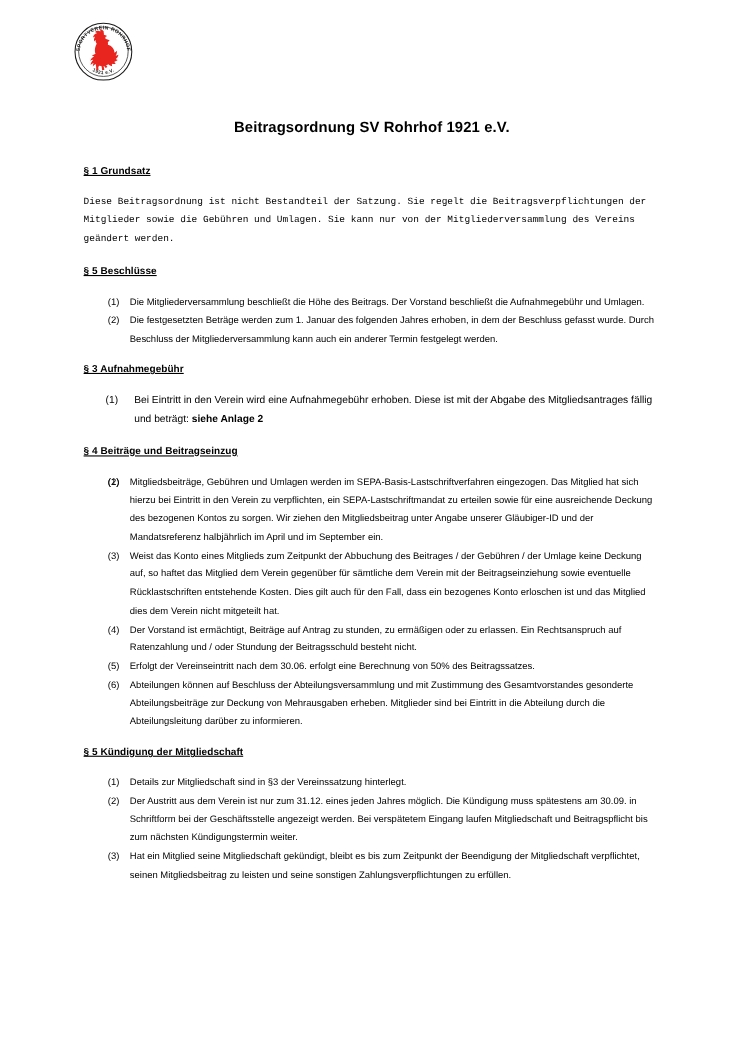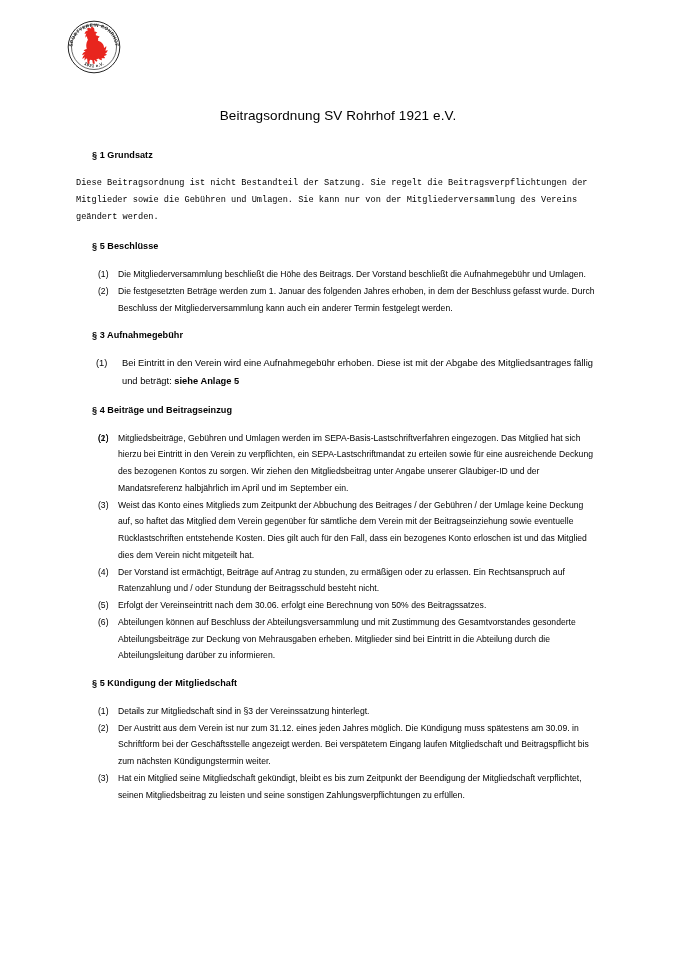--- a/index.html
+++ b/index.html
@@ -38,33 +38,34 @@
   
   .content {
     position: absolute;
     left: 76px;
     top: 108px;
     width: 524px;
   }
 
   .doc-title {
     font-size: 13.5px;
-    font-weight: normal;
+    font-weight: bold;
     text-align: center;
     letter-spacing: 0.1px;
     margin: 0 0 26px 0;
     line-height: 1.2;
   }
 
   .sec-heading {
     font-size: 9.1px;
     font-weight: bold;
-    margin: 0 0 13px 16px;
+    margin: 0 0 13px 0;
     line-height: 1.3;
     letter-spacing: 0.05px;
+    text-decoration: underline;
   }
 
   .para {
     font-size: 8.6px;
     line-height: 1.95;
     margin: 0 0 16px 0;
     text-align: left;
     letter-spacing: 0.01px;
     font-family: Liberation Mono, monospace;
   }
@@ -136,21 +137,21 @@
     <div id="sections">
         <div class="sec-heading">§ 1 Grundsatz</div>
         <p class="para">Diese Beitragsordnung ist nicht Bestandteil der Satzung. Sie regelt die Beitragsverpflichtungen der Mitglieder sowie die Gebühren und Umlagen. Sie kann nur von der Mitgliederversammlung des Vereins geändert werden.</p>
         <div class="sec-heading">§ 5 Beschlüsse</div>
         <ul class="olist">
           <li><span class="marker">(1)</span><span>Die Mitgliederversammlung beschließt die Höhe des Beitrags. Der Vorstand beschließt die Aufnahmegebühr und Umlagen.</span></li>
           <li><span class="marker">(2)</span><span>Die festgesetzten Beträge werden zum 1. Januar des folgenden Jahres erhoben, in dem der Beschluss gefasst wurde. Durch Beschluss der Mitgliederversammlung kann auch ein anderer Termin festgelegt werden.</span></li>
         </ul>
         <div class="sec-heading">§ 3 Aufnahmegebühr</div>
         <ul class="olist lg">
-          <li><span class="marker">(1)</span><span>Bei Eintritt in den Verein wird eine Aufnahmegebühr erhoben. Diese ist mit der Abgabe des Mitgliedsantrages fällig und beträgt: </span><b>siehe Anlage 5</b></li>
+          <li><span class="marker">(1)</span><span>Bei Eintritt in den Verein wird eine Aufnahmegebühr erhoben. Diese ist mit der Abgabe des Mitgliedsantrages fällig und beträgt: </span><b>siehe Anlage 2</b></li>
         </ul>
         <div class="sec-heading">§ 4 Beiträge und Beitragseinzug</div>
         <ul class="olist">
           <li><span class="marker">(1)</span></li>
           <li><span class="marker">(2)</span><span>Mitgliedsbeiträge, Gebühren und Umlagen werden im SEPA-Basis-Lastschriftverfahren eingezogen. Das Mitglied hat sich hierzu bei Eintritt in den Verein zu verpflichten, ein SEPA-Lastschriftmandat zu erteilen sowie für eine ausreichende Deckung des bezogenen Kontos zu sorgen. Wir ziehen den Mitgliedsbeitrag unter Angabe unserer Gläubiger-ID und der Mandatsreferenz halbjährlich im April und im September ein.</span></li>
           <li><span class="marker">(3)</span><span>Weist das Konto eines Mitglieds zum Zeitpunkt der Abbuchung des Beitrages / der Gebühren / der Umlage keine Deckung auf, so haftet das Mitglied dem Verein gegenüber für sämtliche dem Verein mit der Beitragseinziehung sowie eventuelle Rücklastschriften entstehende Kosten. Dies gilt auch für den Fall, dass ein bezogenes Konto erloschen ist und das Mitglied dies dem Verein nicht mitgeteilt hat.</span></li>
           <li><span class="marker">(4)</span><span>Der Vorstand ist ermächtigt, Beiträge auf Antrag zu stunden, zu ermäßigen oder zu erlassen. Ein Rechtsanspruch auf Ratenzahlung und / oder Stundung der Beitragsschuld besteht nicht.</span></li>
           <li><span class="marker">(5)</span><span>Erfolgt der Vereinseintritt nach dem 30.06. erfolgt eine Berechnung von 50% des Beitragssatzes.</span></li>
           <li><span class="marker">(6)</span><span>Abteilungen können auf Beschluss der Abteilungsversammlung und mit Zustimmung des Gesamtvorstandes gesonderte Abteilungsbeiträge zur Deckung von Mehrausgaben erheben. Mitglieder sind bei Eintritt in die Abteilung durch die Abteilungsleitung darüber zu informieren.</span></li>
         </ul>

